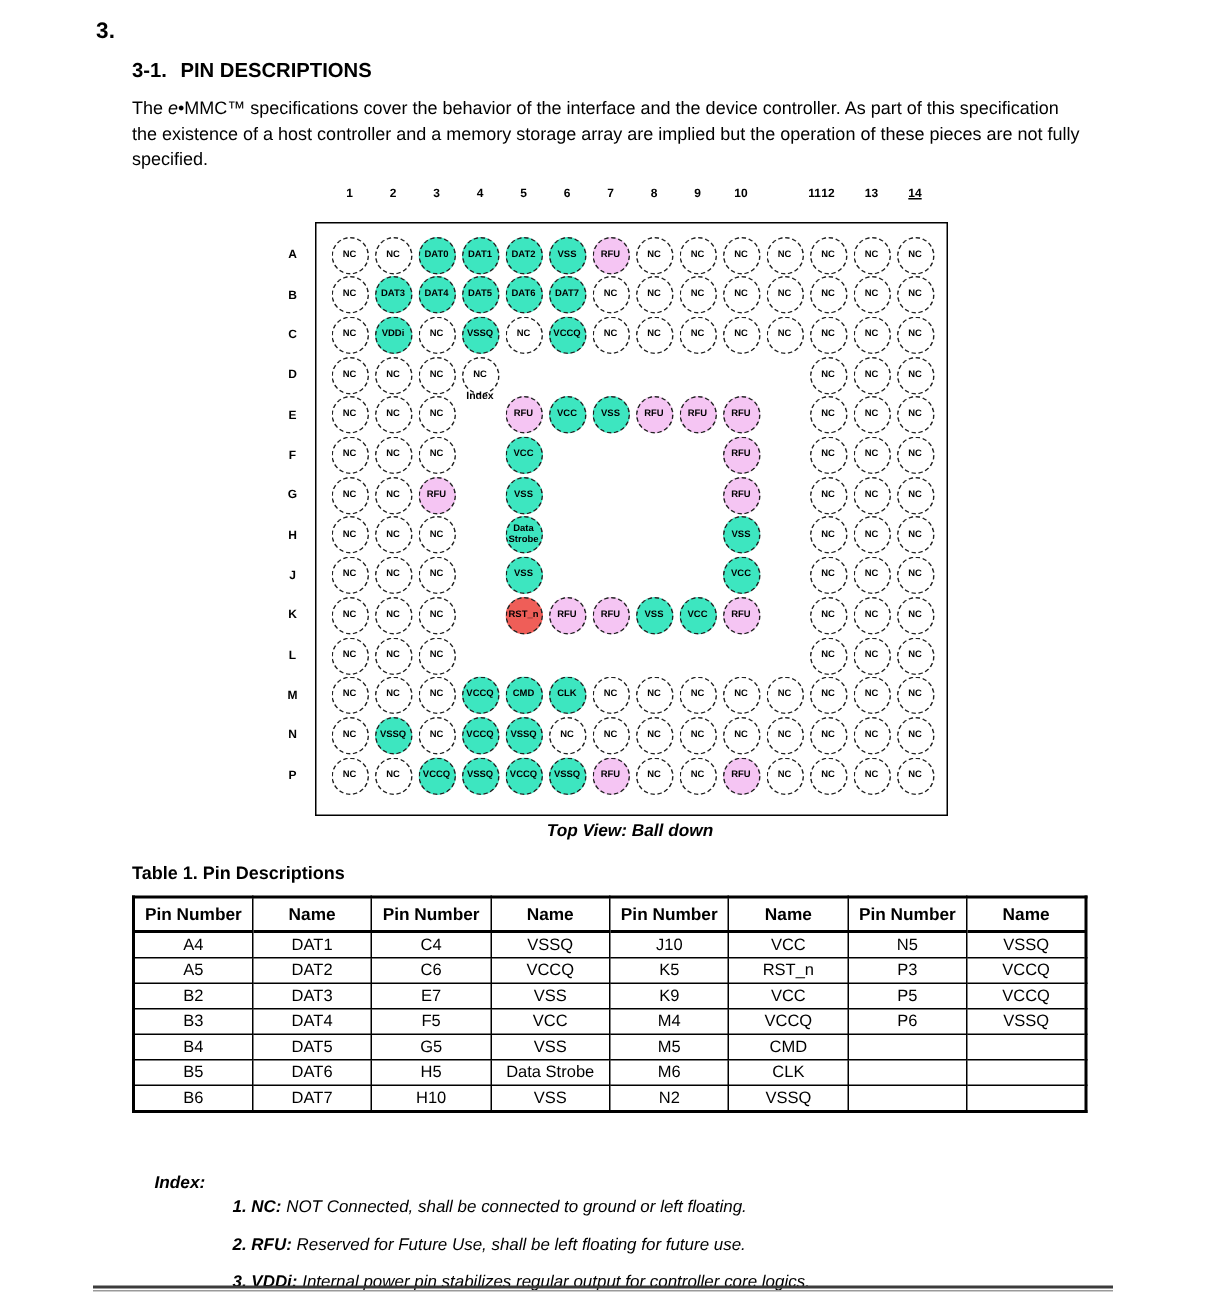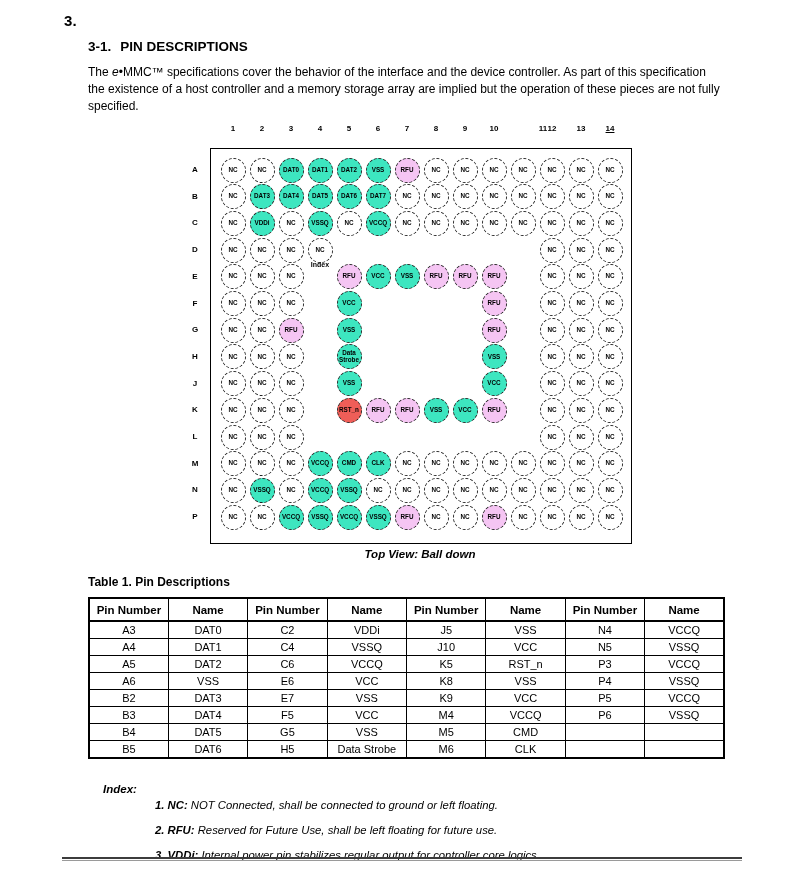--- a/index.html
+++ b/index.html
@@ -268,60 +268,40 @@
           <th>Pin Number</th>
           <th>Name</th>
           <th>Pin Number</th>
           <th>Name</th>
           <th>Pin Number</th>
           <th>Name</th>
         </tr>
       </thead>
     <tbody id="pin-body">
         <tr>
-          <td>A3</td>
-          <td>DAT0</td>
-          <td>C2</td>
-          <td>VDDi</td>
-          <td>J5</td>
-          <td>VSS</td>
-          <td>N4</td>
-          <td>VCCQ</td>
-        </tr>
-        <tr>
           <td>A4</td>
           <td>DAT1</td>
           <td>C4</td>
           <td>VSSQ</td>
           <td>J10</td>
           <td>VCC</td>
           <td>N5</td>
           <td>VSSQ</td>
         </tr>
         <tr>
           <td>A5</td>
           <td>DAT2</td>
           <td>C6</td>
           <td>VCCQ</td>
           <td>K5</td>
           <td>RST_n</td>
           <td>P3</td>
           <td>VCCQ</td>
         </tr>
         <tr>
-          <td>A6</td>
-          <td>VSS</td>
-          <td>E6</td>
-          <td>VCC</td>
-          <td>K8</td>
-          <td>VSS</td>
-          <td>P4</td>
-          <td>VSSQ</td>
-        </tr>
-        <tr>
           <td>B2</td>
           <td>DAT3</td>
           <td>E7</td>
           <td>VSS</td>
           <td>K9</td>
           <td>VCC</td>
           <td>P5</td>
           <td>VCCQ</td>
         </tr>
         <tr>
@@ -347,20 +327,30 @@
         <tr>
           <td>B5</td>
           <td>DAT6</td>
           <td>H5</td>
           <td>Data Strobe</td>
           <td>M6</td>
           <td>CLK</td>
           <td></td>
           <td></td>
         </tr>
+        <tr>
+          <td>B6</td>
+          <td>DAT7</td>
+          <td>H10</td>
+          <td>VSS</td>
+          <td>N2</td>
+          <td>VSSQ</td>
+          <td></td>
+          <td></td>
+        </tr>
       </tbody>
   </table>
 
   <div class="notes-label">Index:</div>
   <div class="notes" id="notes-list">
       <div class="note"><b>1. NC:</b><span> NOT Connected, shall be connected to ground or left floating.</span></div>
       <div class="note"><b>2. RFU:</b><span> Reserved for Future Use, shall be left floating for future use.</span></div>
       <div class="note"><b>3. VDDi:</b><span> Internal power pin stabilizes regular output for controller core logics.</span></div>
     </div>
 

